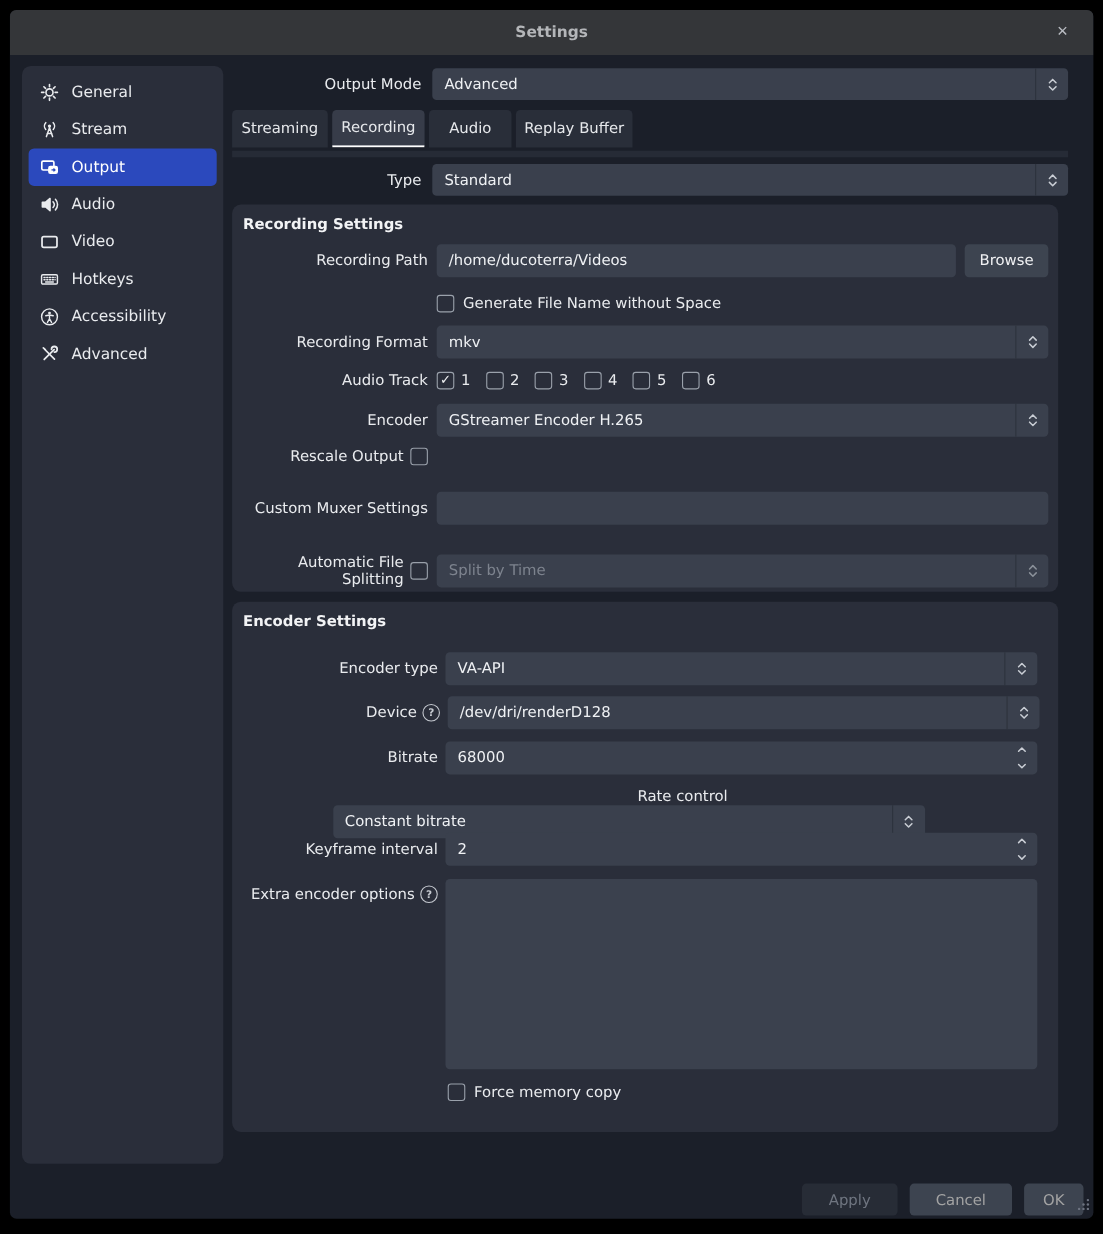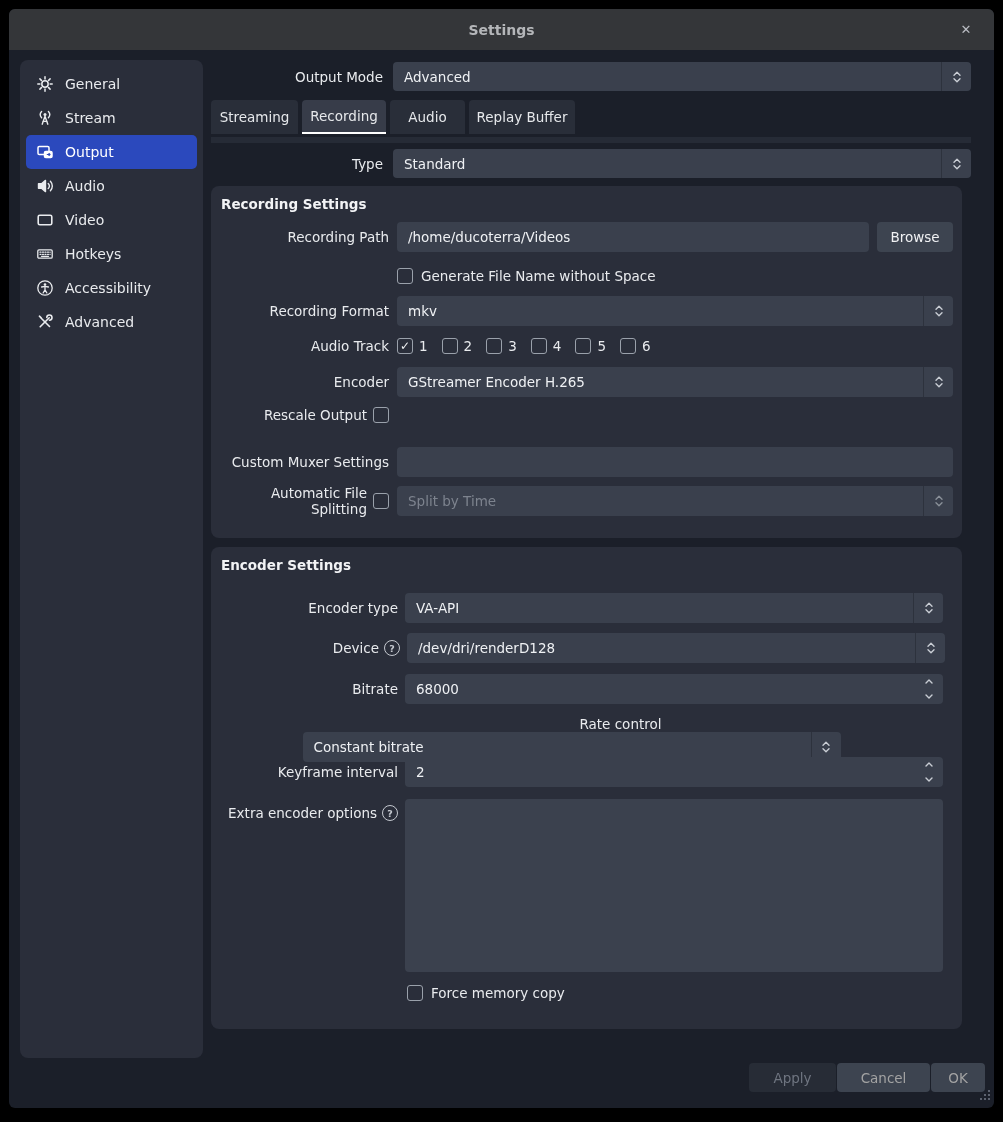--- a/index.html
+++ b/index.html
@@ -91,21 +91,21 @@
     margin-left:5px; flex:none;
     display:flex; align-items:center; justify-content:center;
     color:#c4c8cf; font-size:9.5px; font-weight:bold;
   }
   
   .textarea {
     background:#3b414e; border-radius:4px; position:absolute;
   }
   
   .footer {
-    position:absolute; right:9px; bottom:16px; display:flex; gap:1px;
+    position:absolute; right:9px; bottom:3px; display:flex; gap:11px;
   }
   .btn {
     height:29px; border-radius:4px; background:#3d4450; color:#a3a3a3;
     font-size:13.5px; display:flex; align-items:center; justify-content:center;
   }
   .btn.disabled { background:#272c36; color:#6f7580; }
   .browse-btn {
     background:#3d4450; border-radius:4px; height:30px; width:76px;
     color:#f0f1f3; font-size:13.5px;
     display:flex; align-items:center; justify-content:center; flex:none;
@@ -339,21 +339,21 @@
           </span>
       </div>
 
       <div class="row" style="top:261px; left:0; width:751px;">
         <span class="lbl" style="width:178px;">Custom Muxer Settings</span>
         <div class="tinput" style="margin-left:8px; width:556px;">
           <span class="txt"></span>
         </div>
       </div>
 
-      <div class="row" style="top:299px; left:0; width:751px;">
+      <div class="row" style="top:317px; left:0; width:751px;">
         <span class="lbl" style="width:156px;">Automatic File Splitting</span>
         <span class="cb" style="margin-left:6px;">
             <span class="mark"></span>
           </span>
         <div class="combo disabled" style="margin-left:8px; width:556px;">
           <span class="txt">Split by Time</span>
           <span class="arrows">
             <svg class="chev" width="10" height="14" viewBox="0 0 10 14">
                 <g stroke="#8a9099" stroke-width="1.4" fill="none" stroke-linecap="round" stroke-linejoin="round">
                   <path d="M2 5.2L5 2.2l3 3"></path>

